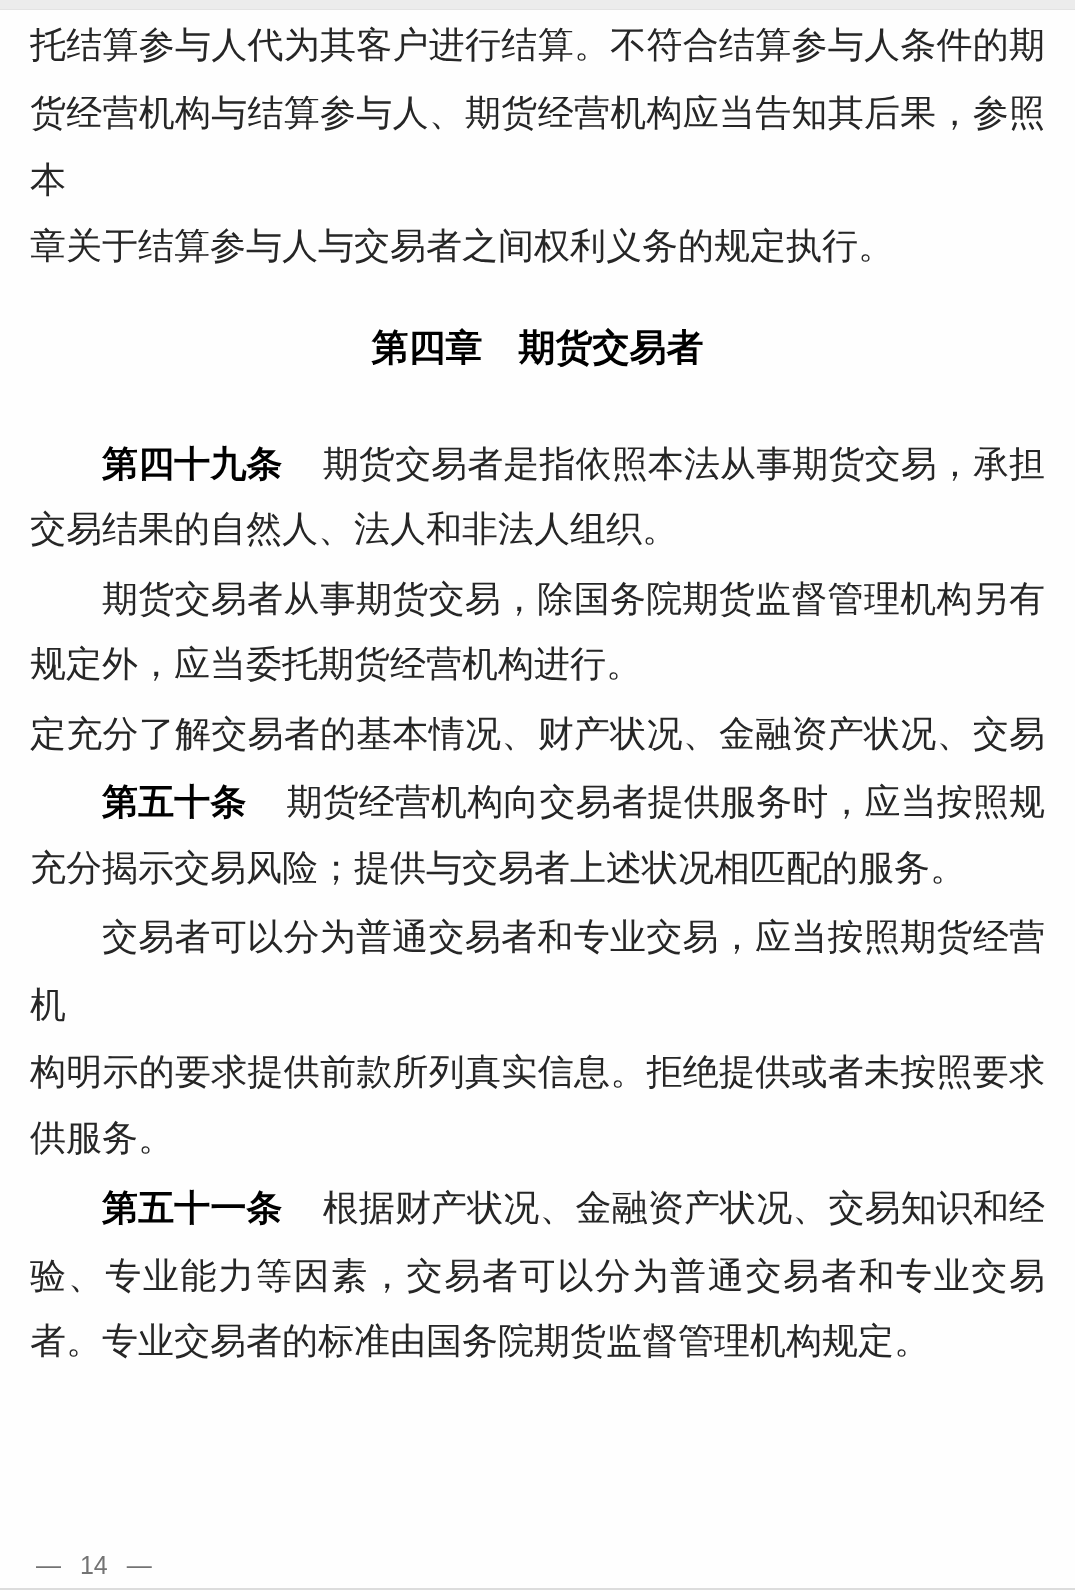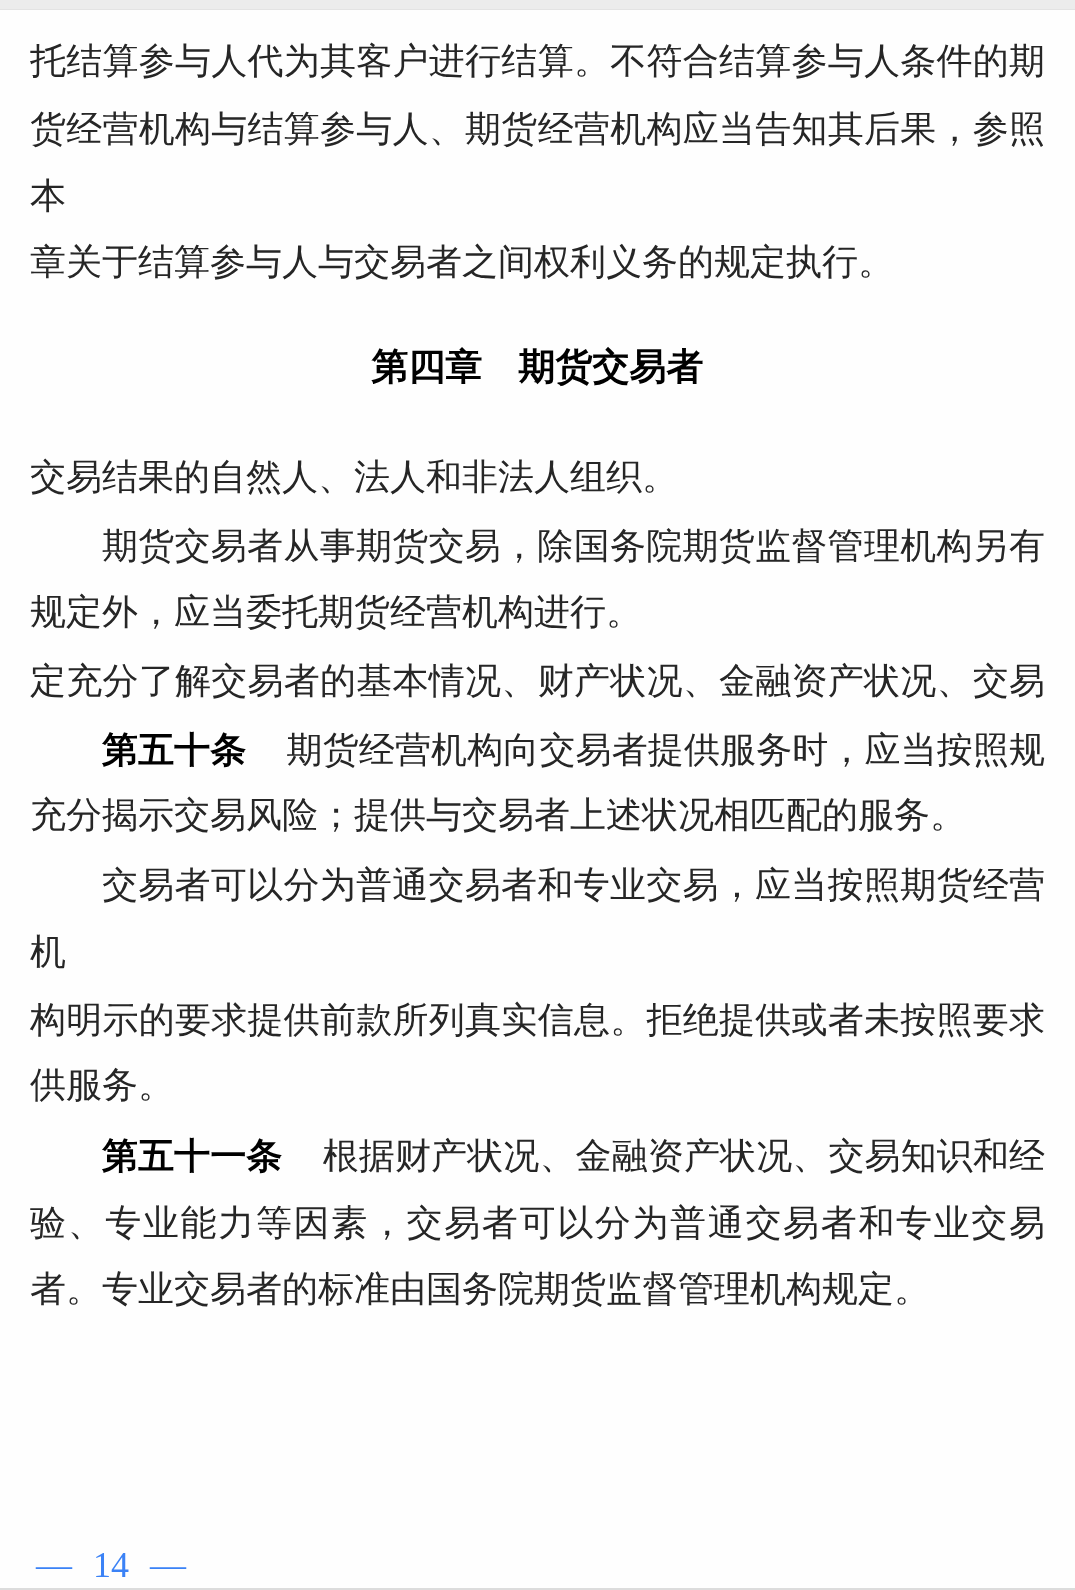--- a/index.html
+++ b/index.html
@@ -24,21 +24,21 @@
     border-bottom: 1px solid #e3e3e3;
   }
   .bottom-strip {
     position: absolute;
     bottom: 0; left: 0; right: 0;
     height: 2px;
     background: #dcdcdc;
   }
   .content {
     position: relative;
-    padding: 28px 30px 0 30px;
+    padding: 12px 30px 0 30px;
   }
   .para { margin: 0; }
   .line {
     font-family: "Liberation Serif", "DejaVu Serif", serif;
     font-size: 36px;
     line-height: 67.5px;
     color: #262626;
     text-align: justify;
     text-align-last: justify;
   }
@@ -46,36 +46,36 @@
   .line.end { text-align-last: left; font-family: Liberation Mono, monospace; }
   .prefix {
     font-family: "Liberation Sans", "DejaVu Sans", sans-serif;
     font-weight: 700;
     color: #000;
     margin-right: 40px;
   }
   .heading {
     margin: 35px 0 0 0;
     text-align: center;
-    font-family: Liberation Serif, serif;
+    font-family: Liberation Mono, monospace;
     font-weight: 700;
     font-size: 37px;
     line-height: 67.5px;
     color: #000;
   }
   .ch-num { margin-right: 36px; }
   .after-heading { margin-top: 45px; }
   .footer {
     position: absolute;
     left: 36px;
     top: 1547px;
-    font-family: Liberation Serif, serif;
-    font-size: 36px;
+    font-family: Liberation Sans, sans-serif;
+    font-size: 25px;
     line-height: 36px;
-    color: #3b82f6;
+    color: #737373;
     word-spacing: 12px;
     white-space: nowrap;
   }
 </style>
 </head>
 <body>
 
 <div class="page">
   <div class="top-strip"></div>
 
@@ -83,20 +83,21 @@
 
     <div class="para">
       <div class="line">托结算参与人代为其客户进行结算。不符合结算参与人条件的期</div>
       <div class="line">货经营机构与结算参与人、期货经营机构应当告知其后果，参照本</div>
       <div class="line end">章关于结算参与人与交易者之间权利义务的规定执行。</div>
     </div>
 
     <h2 class="heading"><span class="ch-num">第四章</span><span class="ch-title">期货交易者</span></h2>
 
     <div class="para after-heading">
+      <div class="line start"><span class="prefix">第四十九条</span><span>期货交易者是指依照本法从事期货交易，承担</span></div>
       <div class="line end">交易结果的自然人、法人和非法人组织。</div>
     </div>
 
     <div class="para">
       <div class="line start">期货交易者从事期货交易，除国务院期货监督管理机构另有</div>
       <div class="line end">规定外，应当委托期货经营机构进行。</div>
     </div>
 
     <div class="para">
       <div class="line">定充分了解交易者的基本情况、财产状况、金融资产状况、交易</div>

